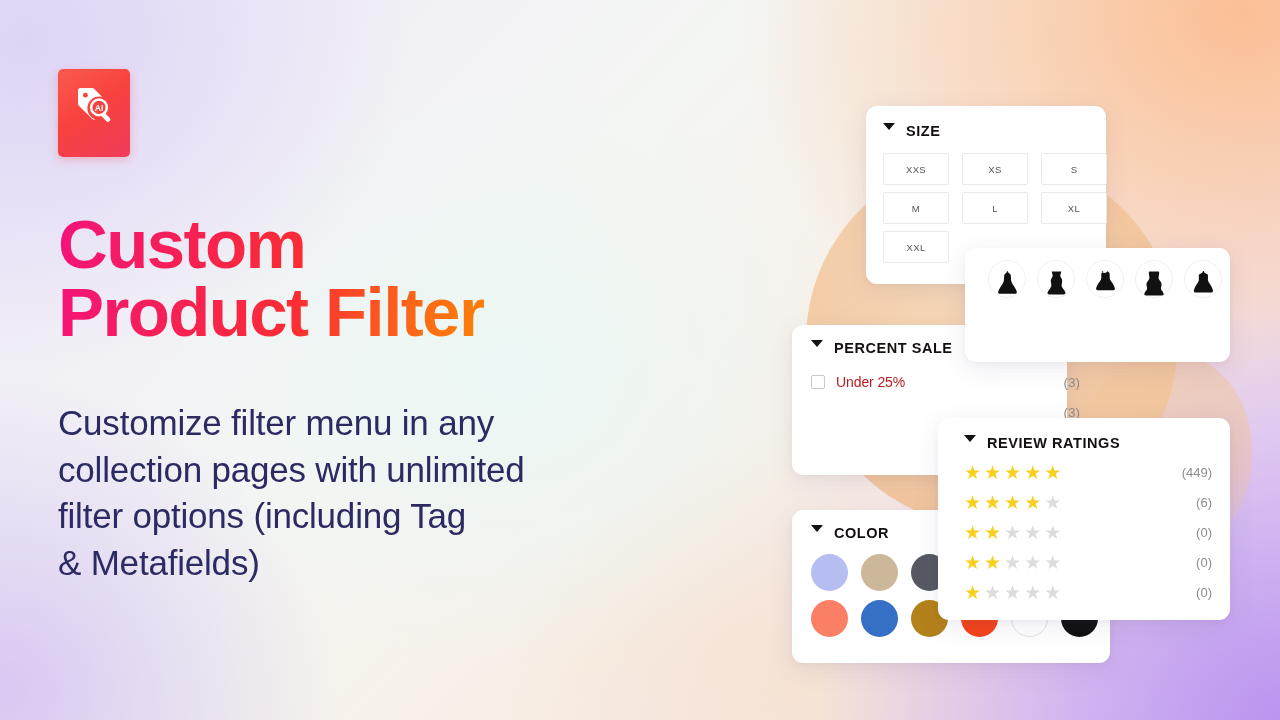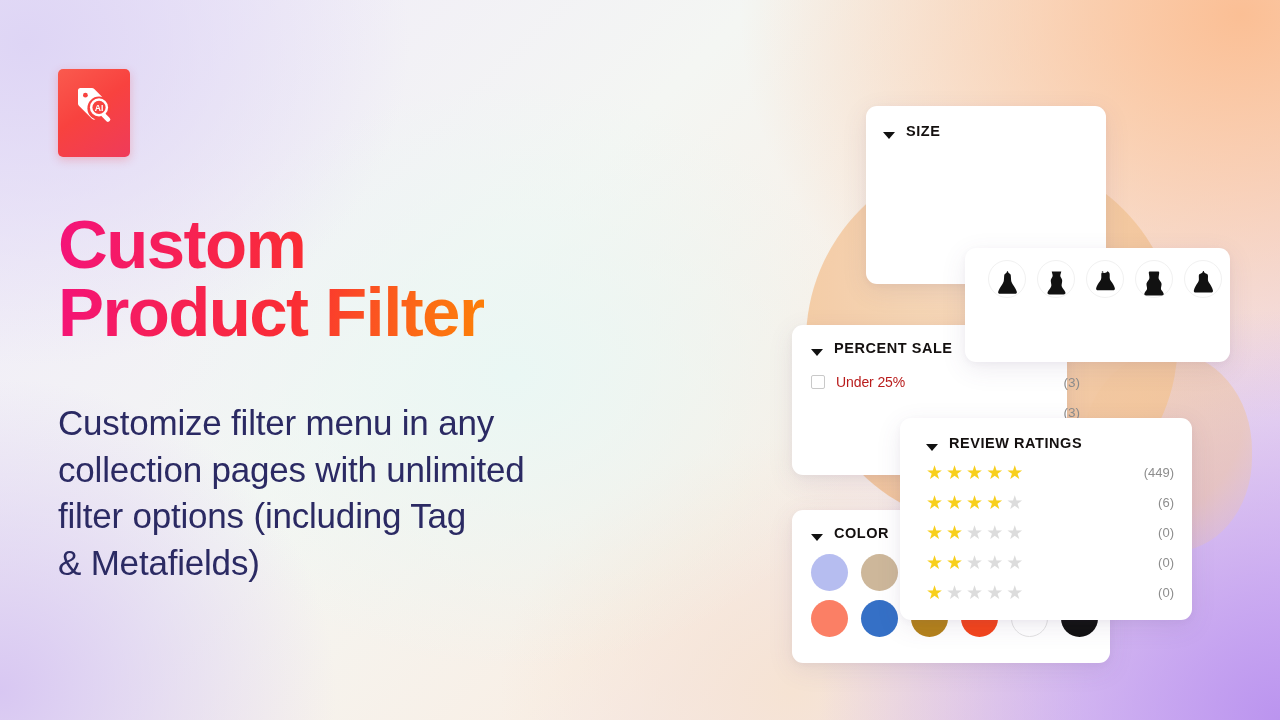--- a/index.html
+++ b/index.html
@@ -68,21 +68,21 @@
   }
 
   
   .card {
     position:absolute;
     background:#fff;
     border-radius:11px;
     box-shadow:0 7px 26px rgba(90,70,120,.10), 0 2px 6px rgba(90,70,120,.05);
   }
   .card-head {
-    display:flex; align-items:flex-end; gap:11px;
+    display:flex; align-items:flex-start; gap:11px;
   }
   .caret {
     width:0; height:0;
     border-left:6px solid transparent;
     border-right:6px solid transparent;
     border-top:7px solid #111;
     flex:none;
   }
   .card-title {
     font-size:14.5px; font-weight:700; letter-spacing:.55px;
@@ -122,21 +122,21 @@
     height:30px;
   }
   .pct-box {
     width:14px; height:14px; border:1.4px solid #c9c9c9;
     border-radius:2px; flex:none; margin-right:11px; background:#fff;
   }
   .pct-label { font-size:14px; color:#b91c1c; letter-spacing:-.1px; }
   .pct-count { margin-left:auto; font-size:13.5px; color:#8d8d8d; }
 
   
-  #card-review { left:900px; top:418px; width:292px; height:202px; z-index:6; }
+  #card-review { left:938px; top:418px; width:292px; height:202px; z-index:6; }
   #card-review .card-head { padding:17px 0 0 26px; }
   .rr-list { padding:6px 18px 0 26px; }
   .rr-row { display:flex; align-items:center; height:30px; }
   .rr-stars { display:flex; gap:3px; }
   .rr-star { font-size:19px; line-height:19px; }
   .rr-count { margin-left:auto; font-size:13px; color:#8d8d8d; }
 
   
   #card-color { left:792px; top:510px; width:318px; height:153px; }
   #card-color .card-head { padding:15px 0 0 19px; }
@@ -174,20 +174,29 @@
 <p id="subhead">Customize filter menu in any
 collection pages with unlimited
 filter options (including Tag
 &amp; Metafields)</p>
 
 <div class="card" id="card-size">
   <div class="card-head">
     <span class="caret"></span>
     <span class="card-title">SIZE</span>
   </div>
+  <div class="size-grid" id="size-grid">
+      <div class="size-cell">XXS</div>
+      <div class="size-cell">XS</div>
+      <div class="size-cell">S</div>
+      <div class="size-cell">M</div>
+      <div class="size-cell">L</div>
+      <div class="size-cell">XL</div>
+      <div class="size-cell">XXL</div>
+    </div>
 </div>
 
 <div class="card" id="card-shape">
   <div class="shape-row" id="shape-row">
       <div class="shape-cell">
         <svg width="30" height="28" viewBox="4 0 29 28">
           <path d="M19.5 2.2c0 1.1 .8 2 1.8 2.5 .7 .4 1 1 1 1.8l.3 4.6c.1 1.6 .8 3 1.9 4.6 1.6 2.3 3.1 4.5 3.8 7 .35 1.3 -.45 2.1 -1.9 2.1H11.6c-1.45 0 -2.25 -.8 -1.9 -2.1 .7 -2.5 2.2 -4.7 3.8 -7 1.1 -1.6 1.8 -3 1.9 -4.6l.3 -4.6c0 -.8 .3 -1.4 1 -1.8 1 -.5 1.8 -1.4 1.8 -2.5z" fill="#111111"></path>
         </svg>
       </div>
       <div class="shape-cell">

